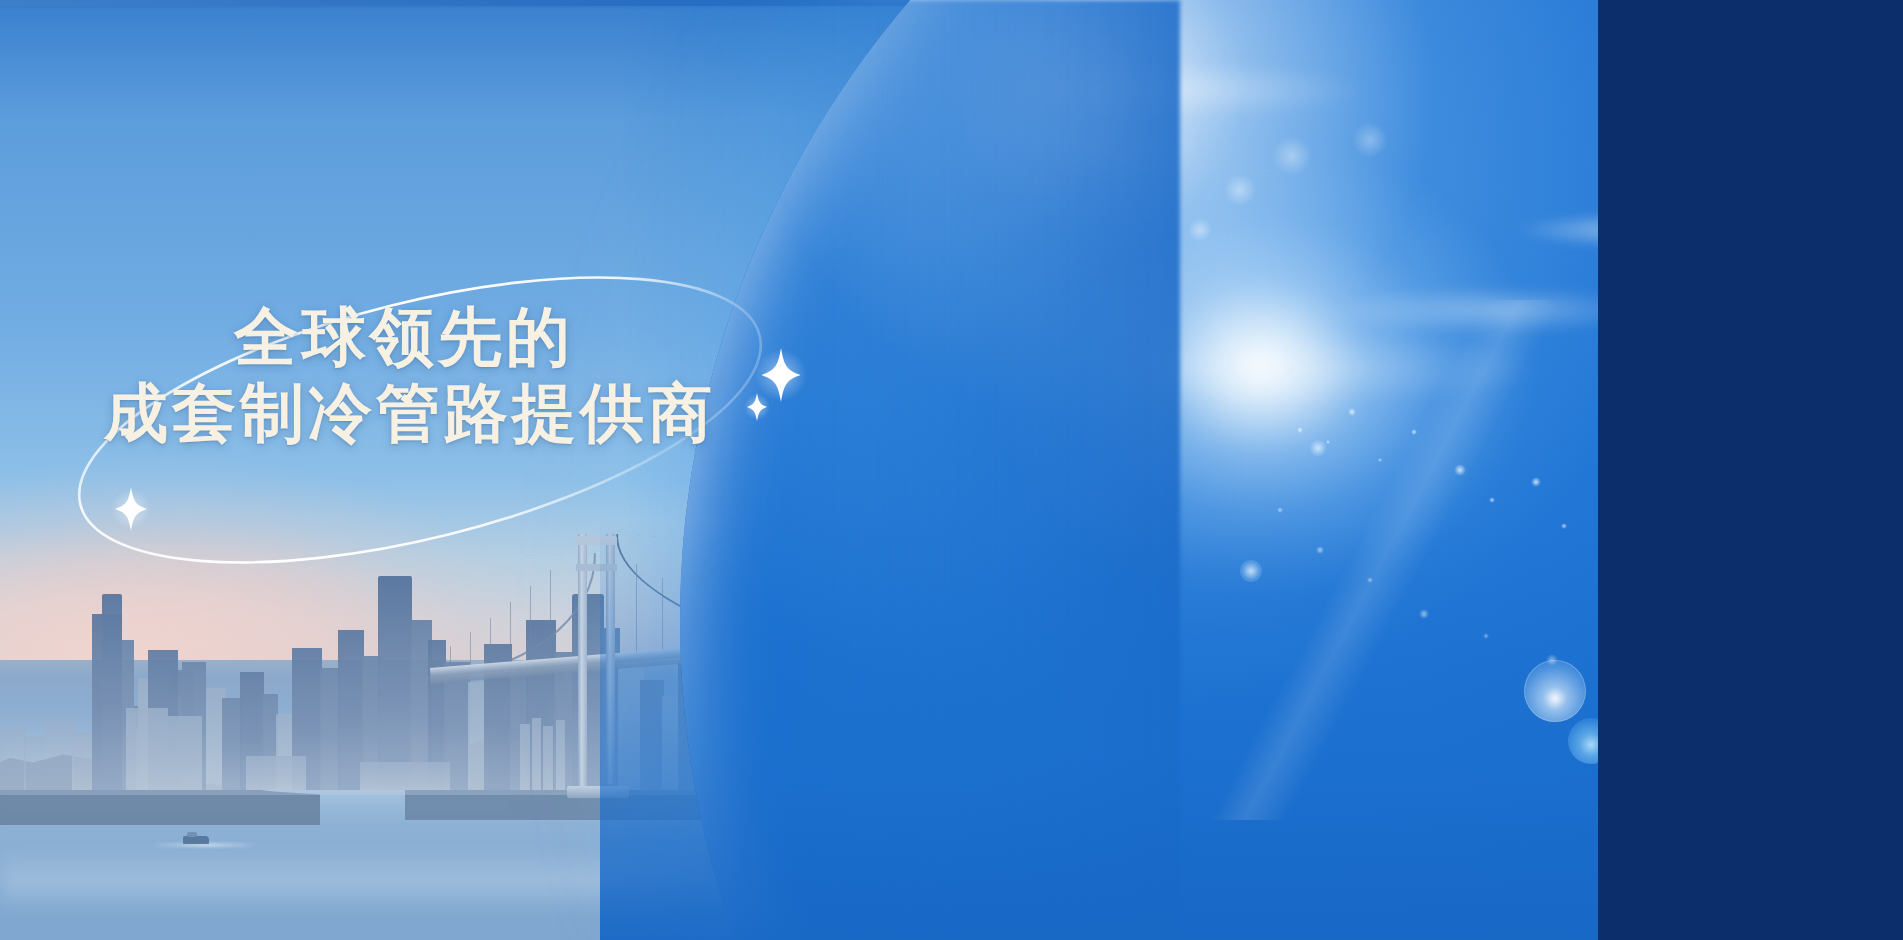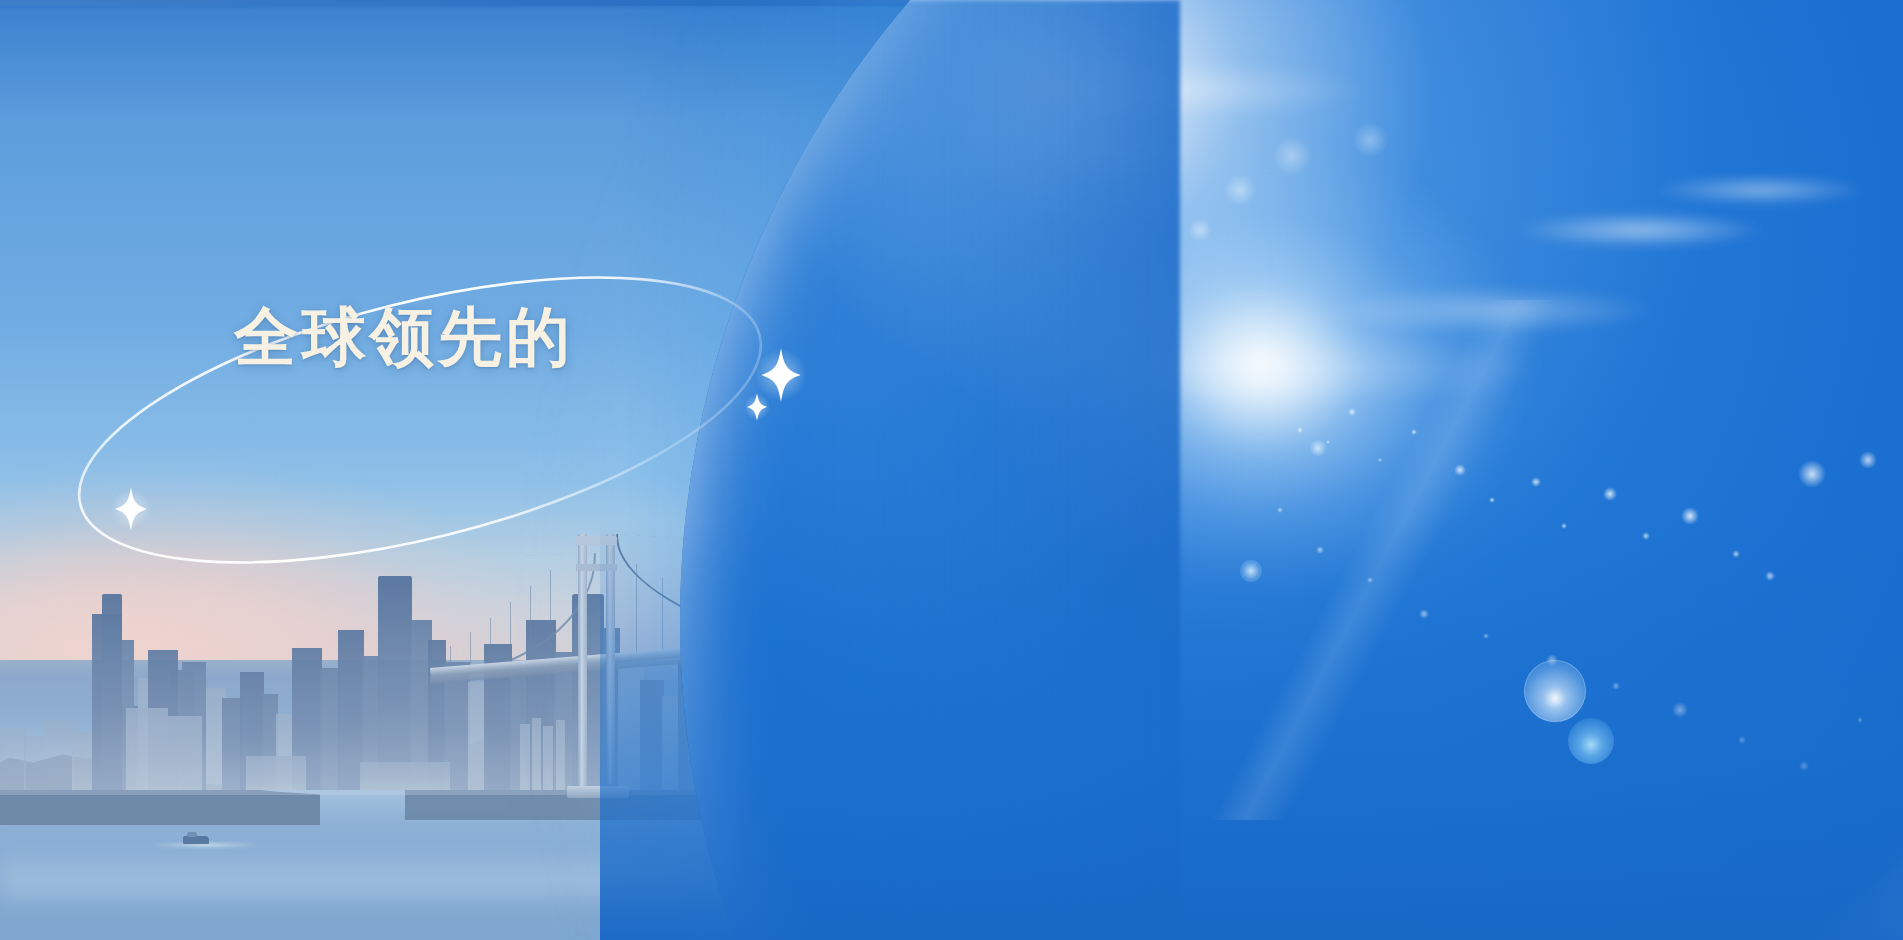--- a/index.html
+++ b/index.html
@@ -1,21 +1,21 @@
 <!DOCTYPE html>
 <html><head>
 <meta charset="utf-8">
 <title>Hero Banner</title>
 <style>
   html,body{margin:0;padding:0;background:#0c2f6b;}
   body{font-family:"Liberation Sans","DejaVu Sans",sans-serif;}
 
   .stage{
     position:relative;
-    width:1903px;
+    width:1598px;
     height:940px;
     overflow:hidden;
     background:#3b8ad8;
   }
 
   
   .sky{
     position:absolute;inset:0;
     background:
       linear-gradient(180deg,
@@ -499,15 +499,16 @@
     </g>
 
     <g transform="translate(131,509)">
       <circle r="20" fill="url(#sparkGlow)"></circle>
       <path d="M0,-22 C2.6,-7 4.7,-4 16,0 C4.7,4 2.6,7 0,22 C-2.6,7 -4.7,4 -16,0 C-4.7,-4 -2.6,-7 0,-22 Z" fill="#ffffff"></path>
     </g>
   </svg>
 
   <div class="headline">
     <span class="line1">全球领先的</span>
+    <span class="line2">成套制冷管路提供商</span>
   </div>
 
 </div>
 
 </body></html>

